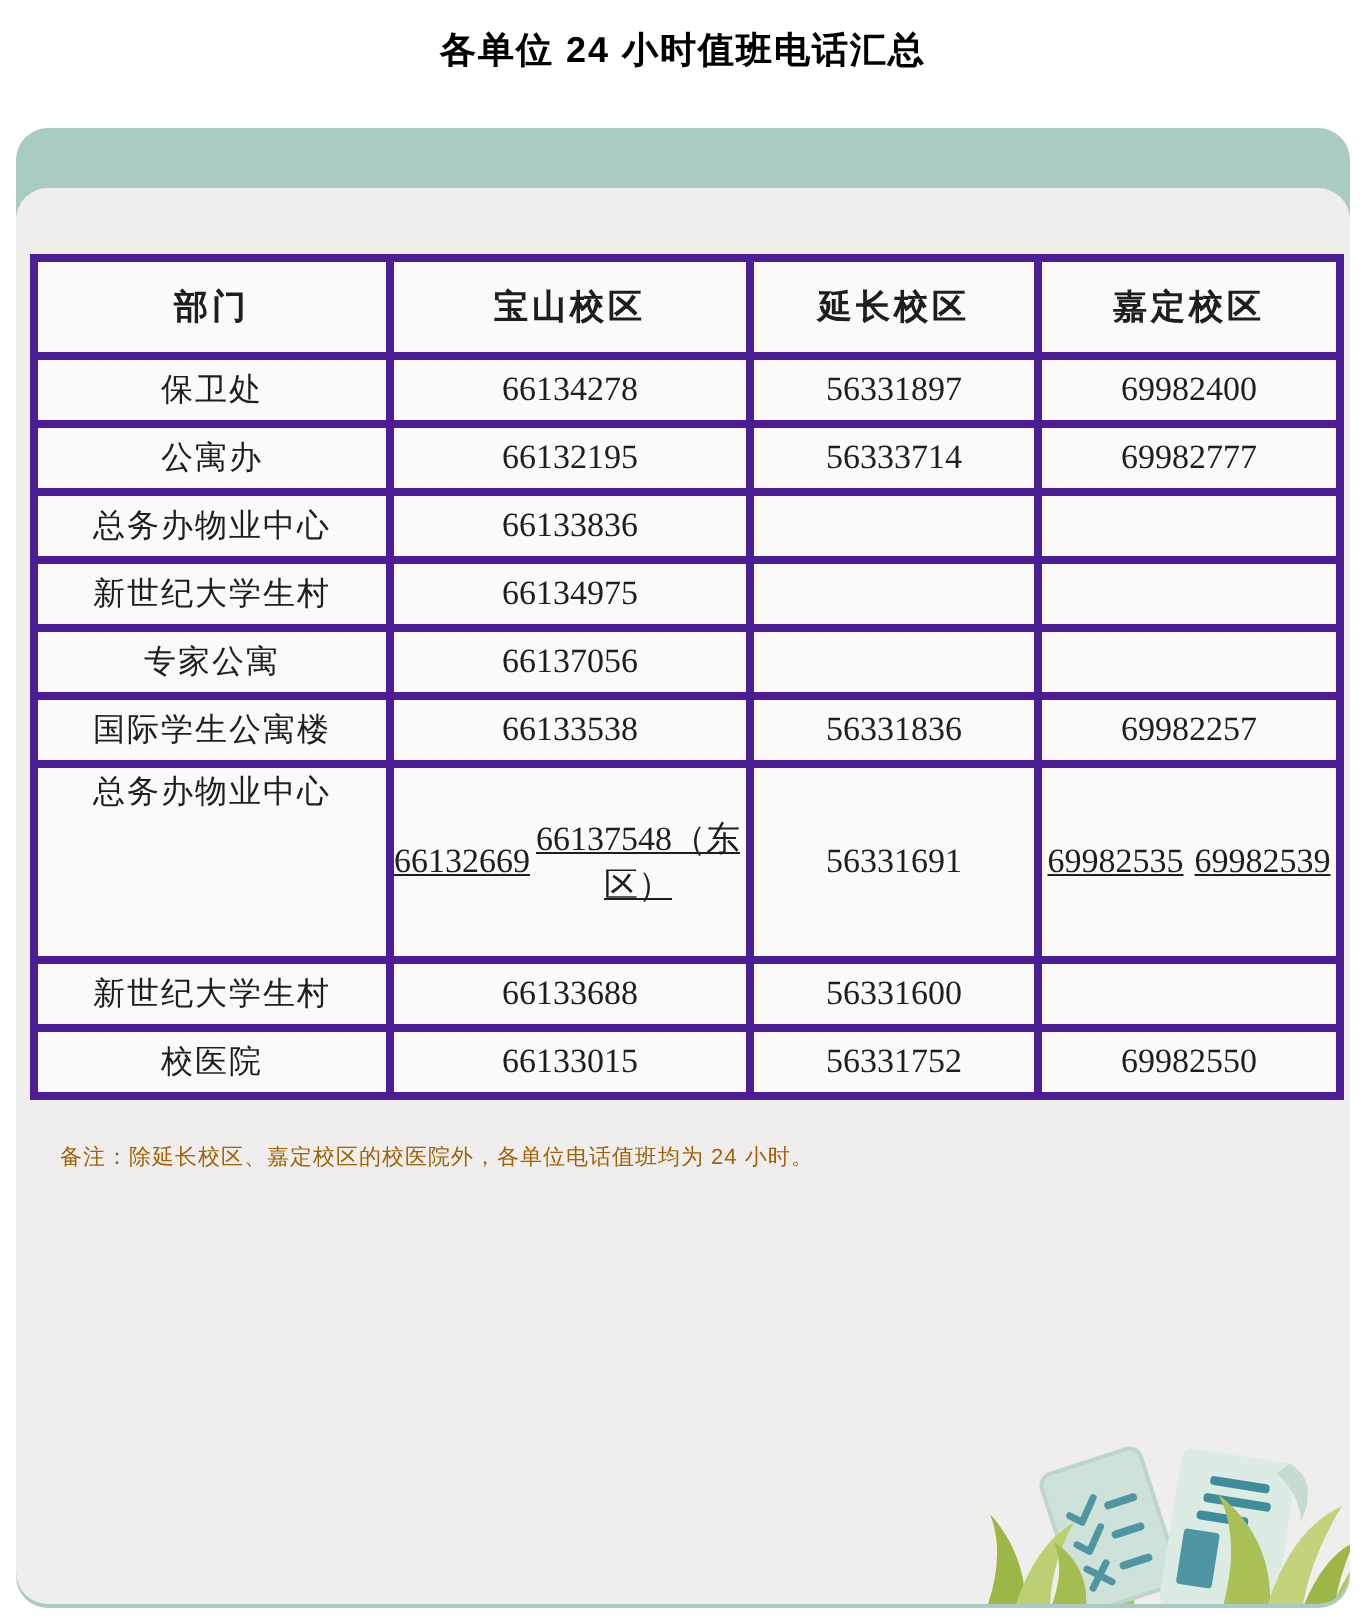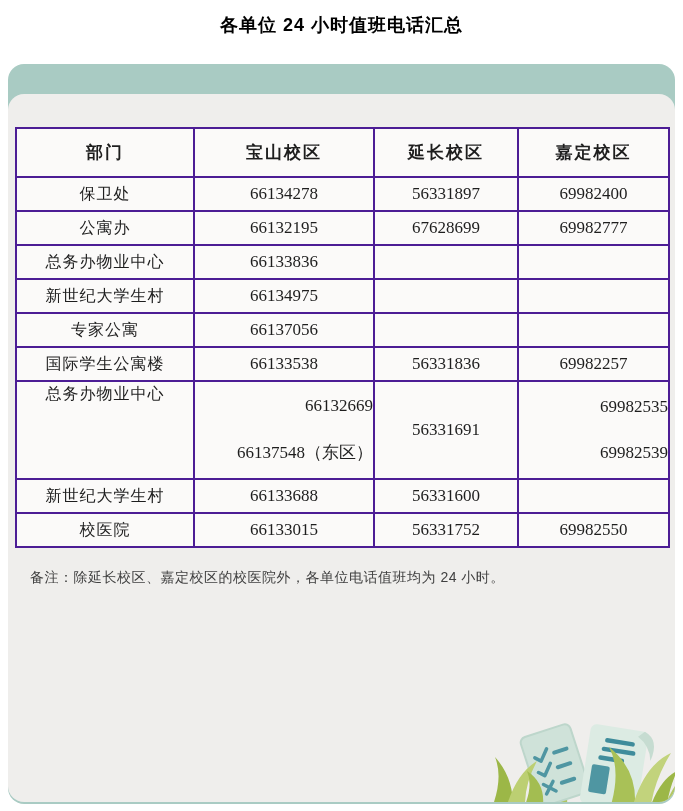--- a/index.html
+++ b/index.html
@@ -39,50 +39,51 @@
     table-layout: fixed;
     font-family: "Liberation Serif", "DejaVu Serif", serif;
     color: #1e1e1e;
   }
   .phone-table col.c-dept { width: 178px; }
   .phone-table col.c-bs   { width: 180px; }
   .phone-table col.c-yc   { width: 144px; }
   .phone-table col.c-jd   { width: 151px; }
 
   .phone-table th, .phone-table td {
-    border: 2px solid #4c1d95;
+    border: 4px solid #4c1d95;
     text-align: center;
     vertical-align: middle;
   }
   .phone-table th {
     height: 49px;
     font-size: 17px;
     font-weight: 700;
     letter-spacing: 2px;
   }
   .phone-table td { height: 34px; font-size: 17px; }
   .phone-table td.dept { font-size: 16px; letter-spacing: 1px; }
 
   .phone-table tr.tall td { height: 98px; }
   .phone-table tr.tall td.dept {
     vertical-align: top;
     padding-top: 2px;
   }
   .stack {
     height: 92px;
     display: flex;
-    flex-direction: column;
+    flex-direction: row;
     justify-content: space-around;
-    align-items: flex-end;
+    align-items: center;
+    text-decoration: underline;
   }
 
   .note {
     margin: 21px 15px 0;
-    font-size: 14px;
-    color: #404040;
+    font-size: 11px;
+    color: #a16207;
     letter-spacing: 0.5px;
   }
 
   .deco {
     position: absolute;
     right: -4px;
     bottom: -3px;
     width: 186px;
     height: 86px;
     pointer-events: none;
@@ -114,21 +115,21 @@
       <tbody>
         <tr>
           <td class="dept">保卫处</td>
           <td>66134278</td>
           <td>56331897</td>
           <td>69982400</td>
         </tr>
         <tr>
           <td class="dept">公寓办</td>
           <td>66132195</td>
-          <td>67628699</td>
+          <td>56333714</td>
           <td>69982777</td>
         </tr>
         <tr>
           <td class="dept">总务办物业中心</td>
           <td>66133836</td>
           <td></td>
           <td></td>
         </tr>
         <tr>
           <td class="dept">新世纪大学生村</td>

